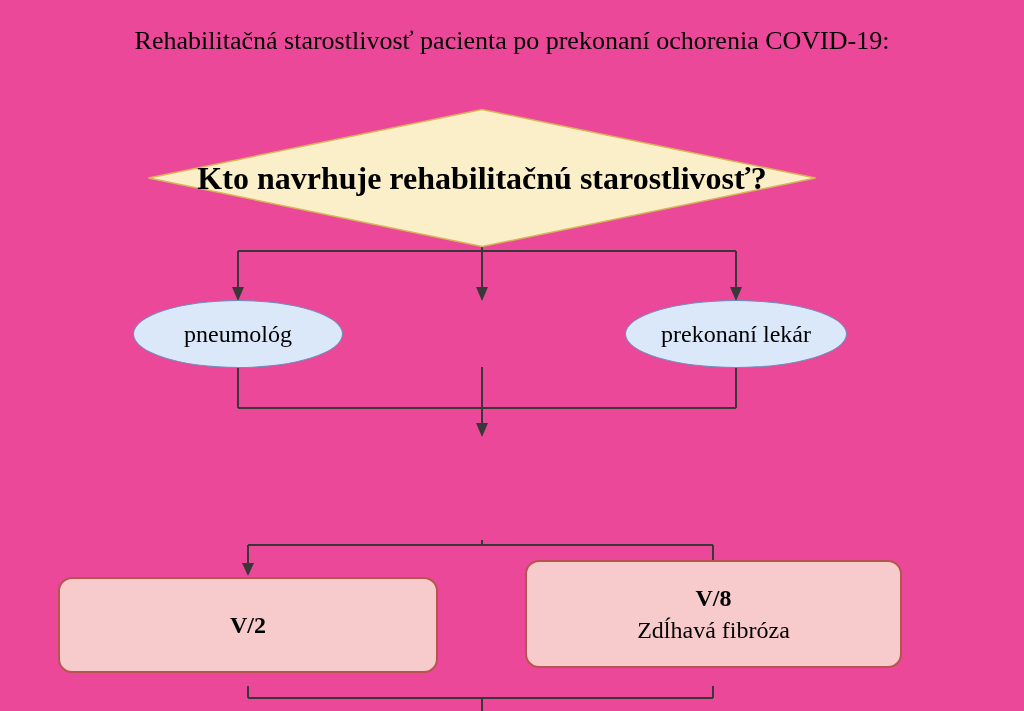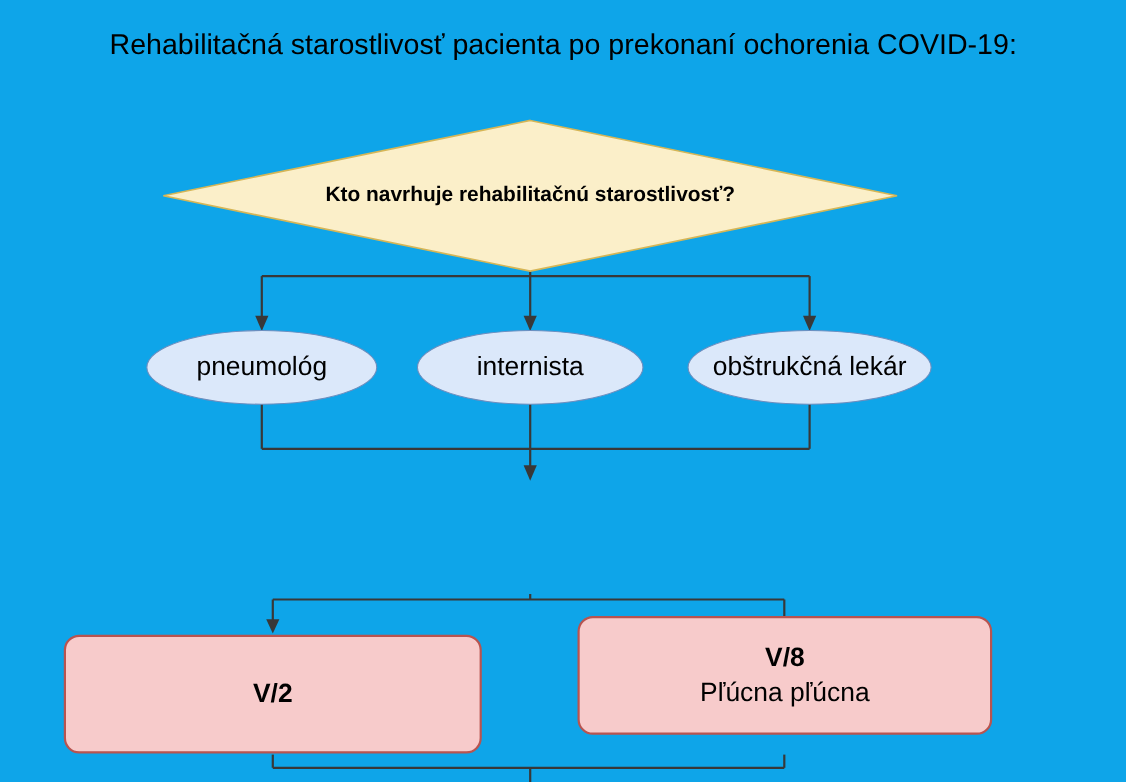--- a/index.html
+++ b/index.html
@@ -1,22 +1,22 @@
 <!DOCTYPE html>
 <html><head>
 <meta charset="utf-8">
 <style>
   html, body { margin: 0; padding: 0; background: #ffffff; }
   .canvas {
     position: relative;
     width: 1024px;
     height: 711px;
-    background: #0ea5e9;
+    background: #ec4899;
     overflow: hidden;
-    font-family: Liberation Sans, sans-serif;
+    font-family: Liberation Serif, serif;
     color: #000000;
   }
   .connectors {
     position: absolute;
     left: 0; top: 0;
     width: 1024px; height: 711px;
     z-index: 1;
   }
   .connectors .edge {
     stroke: #383838;
@@ -37,21 +37,21 @@
     font-weight: 400;
     z-index: 2;
   }
   .node { position: absolute; z-index: 2; }
   .diamond svg { position: absolute; left: 0; top: 0; width: 100%; height: 100%; }
   .diamond polygon { stroke: #d6b656; stroke-width: 1.5; }
   .diamond .label {
     position: absolute; left: 0; top: 0;
     width: 100%; height: 100%;
     display: flex; align-items: center; justify-content: center;
-    font-size: 19px; font-weight: 700;
+    font-size: 32px; font-weight: 700;
     text-align: center;
   }
   .ellipse {
     background: #dbe8fa;
     border: 1.5px solid #6c8ebf;
     border-radius: 50%;
     display: flex; align-items: center; justify-content: center;
     font-size: 24px;
     text-align: left;
     box-sizing: border-box;
@@ -116,29 +116,26 @@
   <div class="node diamond" style="left:147px; top:108px; width:670px; height:140px;">
     <svg viewBox="0 0 670 140" preserveAspectRatio="none">
       <polygon points="335,1.5 668.5,70 335,138.5 1.5,70" fill="#FBEFC9"></polygon>
     </svg>
     <span class="label">Kto navrhuje rehabilitačnú starostlivosť?</span>
   </div>
 
   <div class="node ellipse" style="left:133px; top:300px; width:210px; height:68px;">
     <span>pneumológ</span>
   </div>
-  <div class="node ellipse" style="left:379px; top:300px; width:206px; height:68px;">
-    <span>internista</span>
-  </div>
   <div class="node ellipse" style="left:625px; top:300px; width:222px; height:68px;">
-    <span>obštrukčná lekár</span>
+    <span>prekonaní lekár</span>
   </div>
 
 
-  <div class="node pinkbox" style="left:58px; top:577px; width:380px; height:108px;">
+  <div class="node pinkbox" style="left:58px; top:577px; width:380px; height:96px;">
     <div class="code">V/2</div>
   </div>
   <div class="node pinkbox" style="left:525px; top:560px; width:377px; height:108px;">
     <div class="code">V/8</div>
-    <div class="desc">Pľúcna pľúcna</div>
+    <div class="desc">Zdĺhavá fibróza</div>
   </div>
 
 </div>
 
 </body></html>

